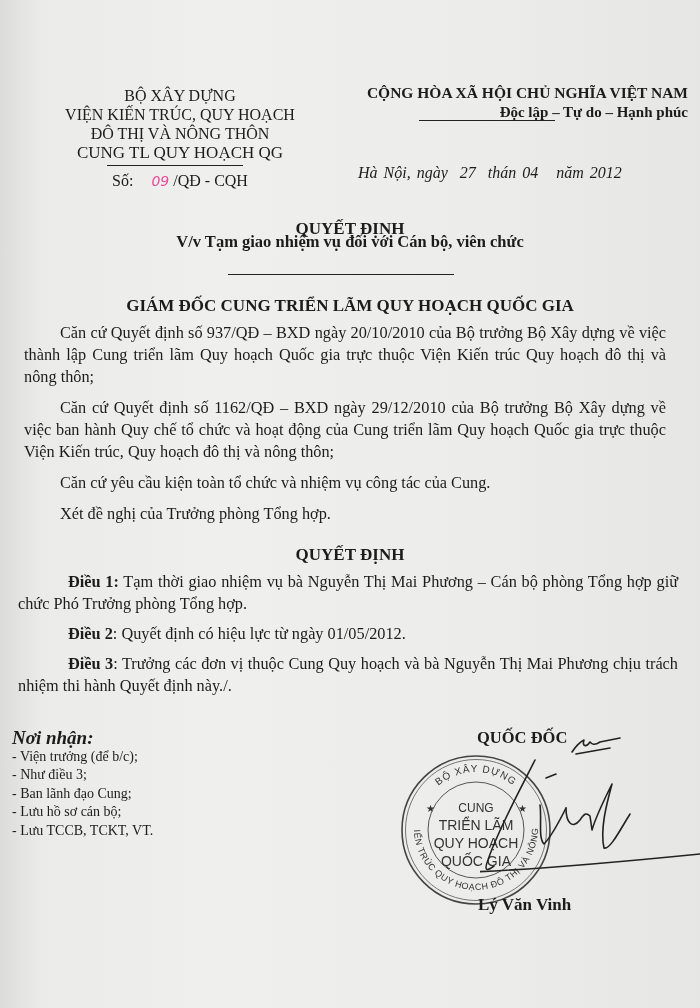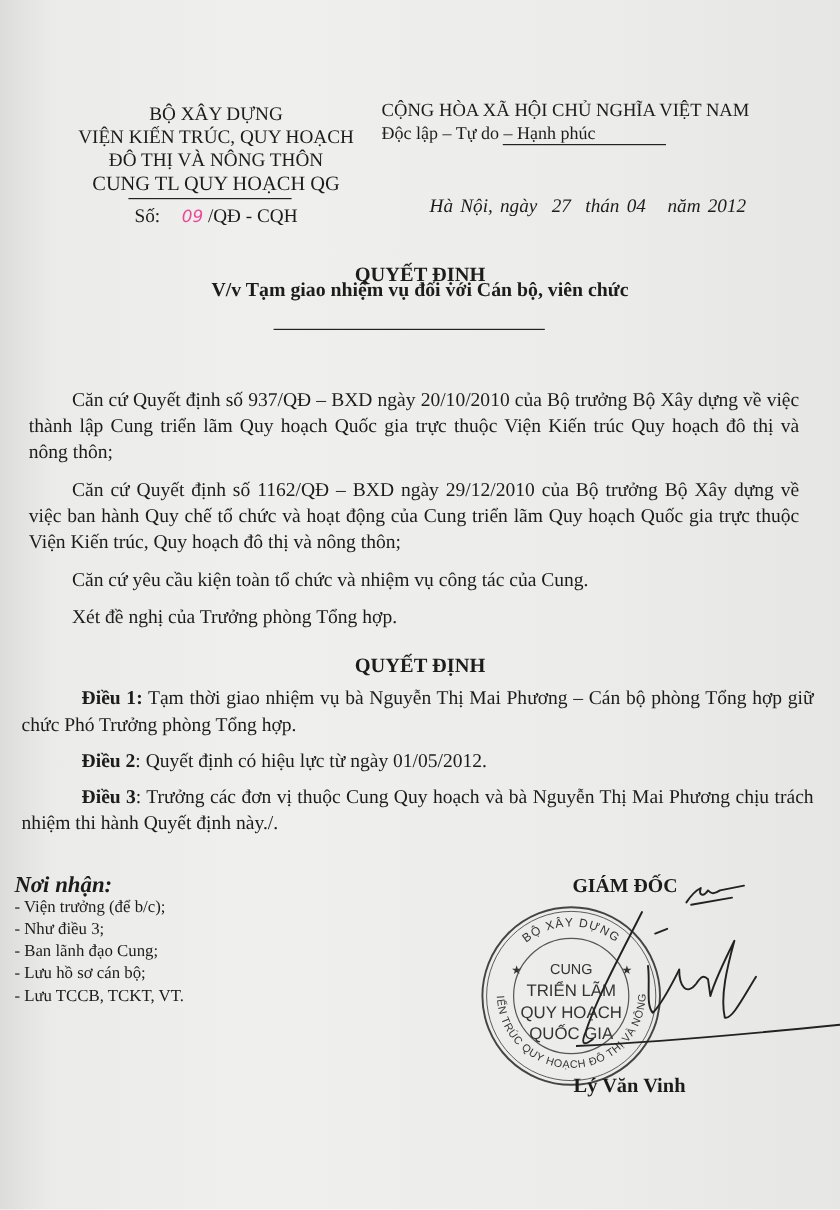--- a/index.html
+++ b/index.html
@@ -10,21 +10,21 @@
     color: #1c1c1c;
     position: relative;
   }
   .page { position: absolute; left: 0; top: 0; width: 700px; height: 1008px; }
   .abs { position: absolute; }
   .hdr-left { left: 60px; top: 86px; width: 240px; text-align: center; font-size: 16px; line-height: 19px; }
   .hdr-left .b { font-weight: normal; font-size: 17px; }
   .hdr-rule-left { left: 107px; top: 165px; width: 136px; height: 1px; background: #222; }
   .so { left: 60px; top: 172px; width: 240px; text-align: center; font-size: 16px; }
   .so .num { font-style: italic; font-family: "DejaVu Sans", sans-serif; font-size: 14px; color: #ec4899; margin-left: 14px; }
-  .hdr-right { left: 318px; top: 83px; width: 370px; text-align: left; font-weight: normal; }
+  .hdr-right { left: 318px; top: 83px; width: 370px; text-align: right; font-weight: bold; }
   .hdr-right .l1 { font-size: 15.5px; line-height: 20px; }
   .hdr-right .l2 { font-size: 15px; line-height: 18px; }
   .hdr-rule-right { left: 419px; top: 120px; width: 136px; height: 1px; background: #222; }
   .date { left: 358px; top: 164px; font-style: italic; font-size: 16px; word-spacing: 2px; }
   .title { left: 0; width: 700px; top: 219px; text-align: center; font-weight: bold; font-size: 17px; }
   .subtitle { left: 0; width: 700px; top: 232px; text-align: center; font-weight: bold; font-size: 16.5px; }
   .sub-rule { left: 228px; top: 274px; width: 226px; height: 1px; background: #222; }
   .director { left: 0; width: 700px; top: 296px; text-align: center; font-weight: bold; font-size: 17px; }
   .body-block { left: 24px; width: 482px; font-size: 16.3px; line-height: 22px; }
   .body-block p { margin: 0; text-indent: 36px; text-align: justify; }
@@ -59,20 +59,21 @@
   <div class="abs hdr-right">
     <div class="l1">CỘNG HÒA XÃ HỘI CHỦ NGHĨA VIỆT NAM</div>
     <div class="l2">Độc lập – Tự do – Hạnh phúc</div>
   </div>
   <div class="abs hdr-rule-right"></div>
   <div class="abs date" style="white-space:pre;">Hà Nội, ngày  27  thán 04   năm 2012</div>
 
   <div class="abs title">QUYẾT ĐỊNH</div>
   <div class="abs subtitle">V/v Tạm giao nhiệm vụ đối với Cán bộ, viên chức</div>
   <div class="abs sub-rule"></div>
+  <div class="abs director">GIÁM ĐỐC CUNG TRIỂN LÃM QUY HOẠCH QUỐC GIA</div>
 
   <div class="abs body-block" style="top:322px; left:24px; width:642px; font-size:16.3px;">
     <p style="margin-bottom:9px;">Căn cứ Quyết định số 937/QĐ – BXD ngày 20/10/2010 của Bộ trưởng Bộ Xây dựng về việc thành lập Cung triển lãm Quy hoạch Quốc gia trực thuộc Viện Kiến trúc Quy hoạch đô thị và nông thôn;</p>
     <p style="margin-bottom:9px;">Căn cứ Quyết định số 1162/QĐ – BXD ngày 29/12/2010 của Bộ trưởng Bộ Xây dựng về việc ban hành Quy chế tổ chức và hoạt động của Cung triển lãm Quy hoạch Quốc gia trực thuộc Viện Kiến trúc, Quy hoạch đô thị và nông thôn;</p>
     <p style="margin-bottom:9px;">Căn cứ yêu cầu kiện toàn tổ chức và nhiệm vụ công tác của Cung.</p>
     <p>Xét đề nghị của Trưởng phòng Tổng hợp.</p>
   </div>
 
   <div class="abs decision2">QUYẾT ĐỊNH</div>
 
@@ -84,21 +85,21 @@
 
   <div class="abs recv">
     <div class="h">Nơi nhận:</div>
     <div>- Viện trưởng (để b/c);</div>
     <div>- Như điều 3;</div>
     <div>- Ban lãnh đạo Cung;</div>
     <div>- Lưu hồ sơ cán bộ;</div>
     <div>- Lưu TCCB, TCKT, VT.</div>
   </div>
 
-  <div class="abs sign-title">GIÁM ĐỐC</div>
+  <div class="abs sign-title">QUỐC ĐỐC</div>
 
   <svg style="left:396px; top:750px;" width="160" height="160" viewBox="0 0 160 160">
     <defs>
       <path id="ringTop" d="M 22,80 A 58,58 0 0 1 138,80"></path>
       <path id="ringFull" d="M 80,14 A 66,66 0 1 0 80.01,14"></path>
       <path id="ringBottom" d="M 18,78 A 62,62 0 0 0 142,78"></path>
     </defs>
     <circle cx="80" cy="80" r="74" fill="none" stroke="#444" stroke-width="1.6"></circle>
     <circle cx="80" cy="80" r="70.5" fill="none" stroke="#555" stroke-width="0.8"></circle>
     <circle cx="80" cy="80" r="48" fill="none" stroke="#555" stroke-width="1"></circle>

